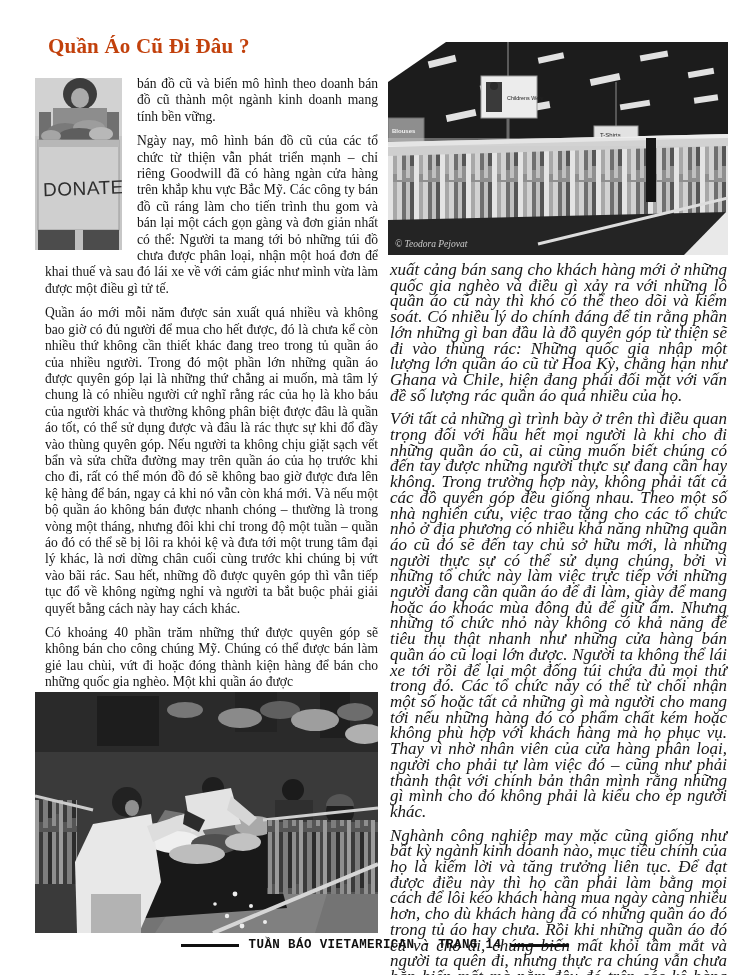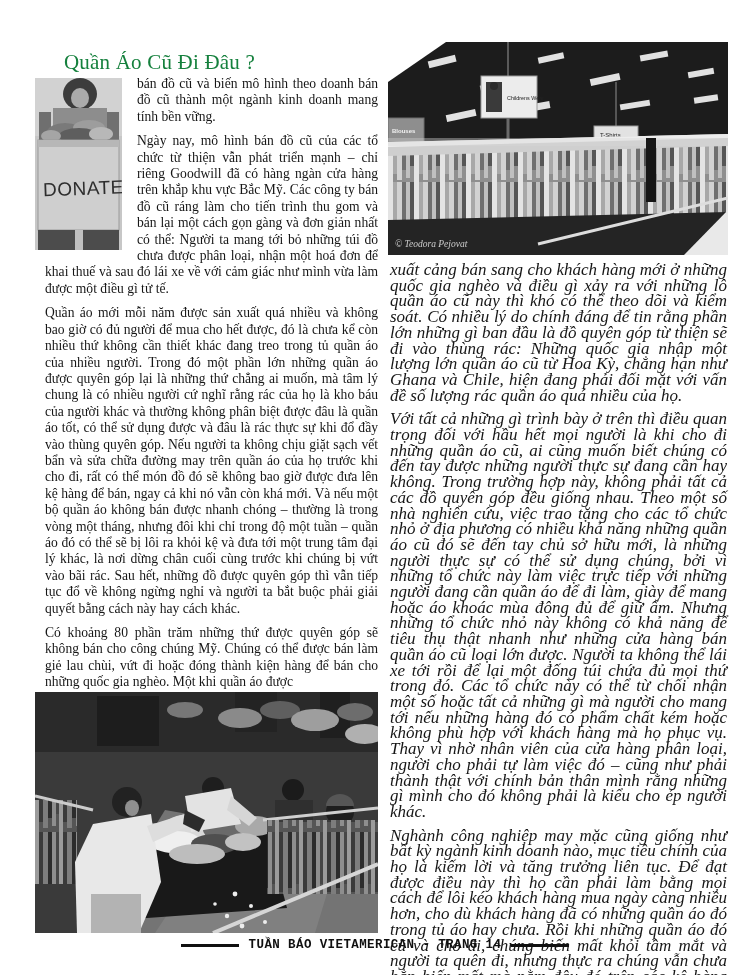--- a/index.html
+++ b/index.html
@@ -1,19 +1,19 @@
 <!DOCTYPE html>
 <html lang="vi"><head>
 <meta charset="utf-8">
 <style>
   html,body{margin:0;padding:0;background:#ffffff;}
   .page{position:relative;width:750px;height:975px;background:#ffffff;overflow:hidden;
         font-family:"Liberation Serif",serif;color:#151515;}
-  .title{position:absolute;left:48px;top:34px;margin:16px;font-size:21px;font-weight:normal;
-         letter-spacing:.2px;color:#15803d;}
+  .title{position:absolute;left:48px;top:34px;margin:0;font-size:21px;font-weight:bold;
+         letter-spacing:.2px;color:#c2410c;}
   .col{position:absolute;text-align:justify;color:#161616;}
   .col p{margin:0 0 8px 0;}
   .col-left{left:45px;top:76px;width:333px;font-size:13.6px;line-height:16.4px;}
   .col-right{left:390px;top:262px;width:337px;font-size:17px;line-height:15.7px;font-style:italic;}
   .donate-float{float:left;width:84px;height:174px;margin:2px 8px 4px 0;position:relative;}
   .donate-art{position:absolute;left:-10px;top:0;width:87px;height:172px;}
   .photo{position:absolute;display:block;}
   .photo-store{left:388px;top:42px;width:340px;height:169px;}
   .photo-shoppers{left:35px;top:692px;width:343px;height:241px;}
   .footer{position:absolute;left:0;top:938px;width:750px;display:flex;align-items:center;
@@ -112,21 +112,21 @@
         <rect x="3" y="62" width="81" height="7" fill="#b7b7b7"></rect>
         <text class="svg-donate-text" x="8" y="117" font-size="19" letter-spacing="0.5" fill="#2e2e2e" transform="rotate(-2 43 112)">DONATE</text>
 
         <rect x="3" y="152" width="81" height="20" fill="#4c4c4c"></rect>
         <rect x="40" y="152" width="8" height="20" fill="#c0c0c0"></rect>
       </svg>
     </div>
     <p>bán đồ cũ và biến mô hình theo doanh bán đồ cũ thành một ngành kinh doanh mang tính bền vững.</p>
     <p>Ngày nay, mô hình bán đồ cũ của các tổ chức từ thiện vẫn phát triển mạnh – chỉ riêng Goodwill đã có hàng ngàn cửa hàng trên khắp khu vực Bắc Mỹ. Các công ty bán đồ cũ ráng làm cho tiến trình thu gom và bán lại một cách gọn gàng và đơn giản nhất có thể: Người ta mang tới bỏ những túi đồ chưa được phân loại, nhận một hoá đơn để khai thuế và sau đó lái xe về với cảm giác như mình vừa làm được một điều gì tử tế.</p>
     <p>Quần áo mới mỗi năm được sản xuất quá nhiều và không bao giờ có đủ người để mua cho hết được, đó là chưa kể còn nhiều thứ không cần thiết khác đang treo trong tủ quần áo của nhiều người. Trong đó một phần lớn những quần áo được quyên góp lại là những thứ chẳng ai muốn, mà tâm lý chung là có nhiều người cứ nghĩ rằng rác của họ là kho báu của người khác và thường không phân biệt được đâu là quần áo tốt, có thể sử dụng được và đâu là rác thực sự khi đổ đầy vào thùng quyên góp. Nếu người ta không chịu giặt sạch vết bẩn và sửa chữa đường may trên quần áo của họ trước khi cho đi, rất có thể món đồ đó sẽ không bao giờ được đưa lên kệ hàng để bán, ngay cả khi nó vẫn còn khá mới. Và nếu một bộ quần áo không bán được nhanh chóng – thường là trong vòng một tháng, nhưng đôi khi chỉ trong độ một tuần – quần áo đó có thể sẽ bị lôi ra khỏi kệ và đưa tới một trung tâm đại lý khác, là nơi dừng chân cuối cùng trước khi chúng bị vứt vào bãi rác. Sau hết, những đồ được quyên góp thì vẫn tiếp tục đổ về không ngừng nghỉ và người ta bắt buộc phải giải quyết bằng cách này hay cách khác.</p>
-    <p>Có khoảng 80 phần trăm những thứ được quyên góp sẽ không bán cho công chúng Mỹ. Chúng có thể được bán làm giẻ lau chùi, vứt đi hoặc đóng thành kiện hàng để bán cho những quốc gia nghèo. Một khi quần áo được</p>
+    <p>Có khoảng 40 phần trăm những thứ được quyên góp sẽ không bán cho công chúng Mỹ. Chúng có thể được bán làm giẻ lau chùi, vứt đi hoặc đóng thành kiện hàng để bán cho những quốc gia nghèo. Một khi quần áo được</p>
   </div>
 
   <div class="col col-right">
     <p>xuất cảng bán sang cho khách hàng mới ở những quốc gia nghèo và điều gì xảy ra với những lô quần áo cũ này thì khó có thể theo dõi và kiểm soát. Có nhiều lý do chính đáng để tin rằng phần lớn những gì ban đầu là đồ quyên góp từ thiện sẽ đi vào thùng rác: Những quốc gia nhập một lượng lớn quần áo cũ từ Hoa Kỳ, chẳng hạn như Ghana và Chile, hiện đang phải đối mặt với vấn đề số lượng rác quần áo quá nhiều của họ.</p>
     <p>Với tất cả những gì trình bày ở trên thì điều quan trọng đối với hầu hết mọi người là khi cho đi những quần áo cũ, ai cũng muốn biết chúng có đến tay được những người thực sự đang cần hay không. Trong trường hợp này, không phải tất cả các đồ quyên góp đều giống nhau. Theo một số nhà nghiên cứu, việc trao tặng cho các tổ chức nhỏ ở địa phương có nhiều khả năng những quần áo cũ đó sẽ đến tay chủ sở hữu mới, là những người thực sự có thể sử dụng chúng, bởi vì những tổ chức này làm việc trực tiếp với những người đang cần quần áo để đi làm, giày để mang hoặc áo khoác mùa đông đủ để giữ ấm. Nhưng những tổ chức nhỏ này không có khả năng để tiêu thụ thật nhanh như những cửa hàng bán quần áo cũ loại lớn được. Người ta không thể lái xe tới rồi để lại một đống túi chứa đủ mọi thứ trong đó. Các tổ chức này có thể từ chối nhận một số hoặc tất cả những gì mà người cho mang tới nếu những hàng đó có phẩm chất kém hoặc không phù hợp với khách hàng mà họ phục vụ. Thay vì nhờ nhân viên của cửa hàng phân loại, người cho phải tự làm việc đó – cũng như phải thành thật với chính bản thân mình rằng những gì mình cho đó không phải là kiểu cho ép người khác.</p>
     <p>Nghành công nghiệp may mặc cũng giống như bất kỳ ngành kinh doanh nào, mục tiêu chính của họ là kiếm lời và tăng trưởng liên tục. Để đạt được điều này thì họ cần phải làm bằng mọi cách để lôi kéo khách hàng mua ngày càng nhiều hơn, cho dù khách hàng đã có những quần áo đó trong tủ áo hay chưa. Rồi khi những quần áo đó cũ và cho đi, chúng biến mất khỏi tầm mắt và người ta quên đi, nhưng thực ra chúng vẫn chưa hẳn biến mất mà nằm đâu đó trên các kệ hàng của tiệm bán đồ cũ hoặc đang trên một chuyến tàu chở tới những nơi thật xa xôi.</p>
   </div>
 
   <div class="photo photo-shoppers">
     <svg viewBox="0 0 343 241" width="343" height="241">

